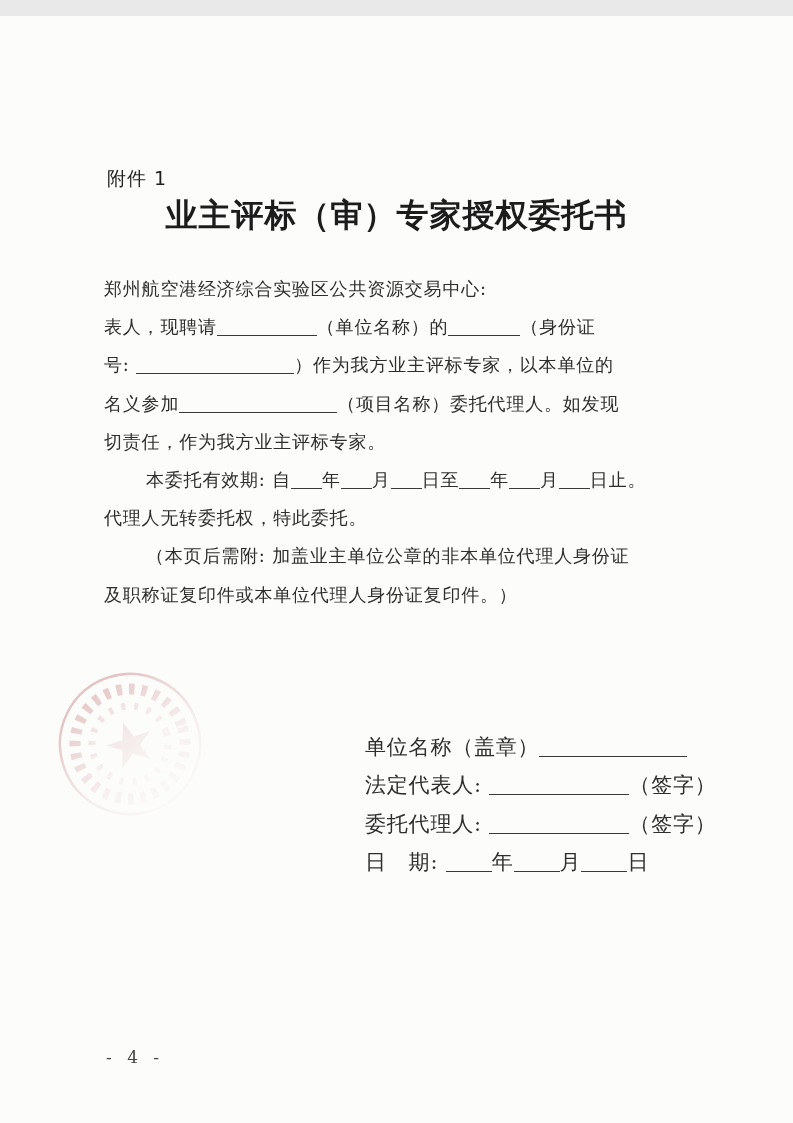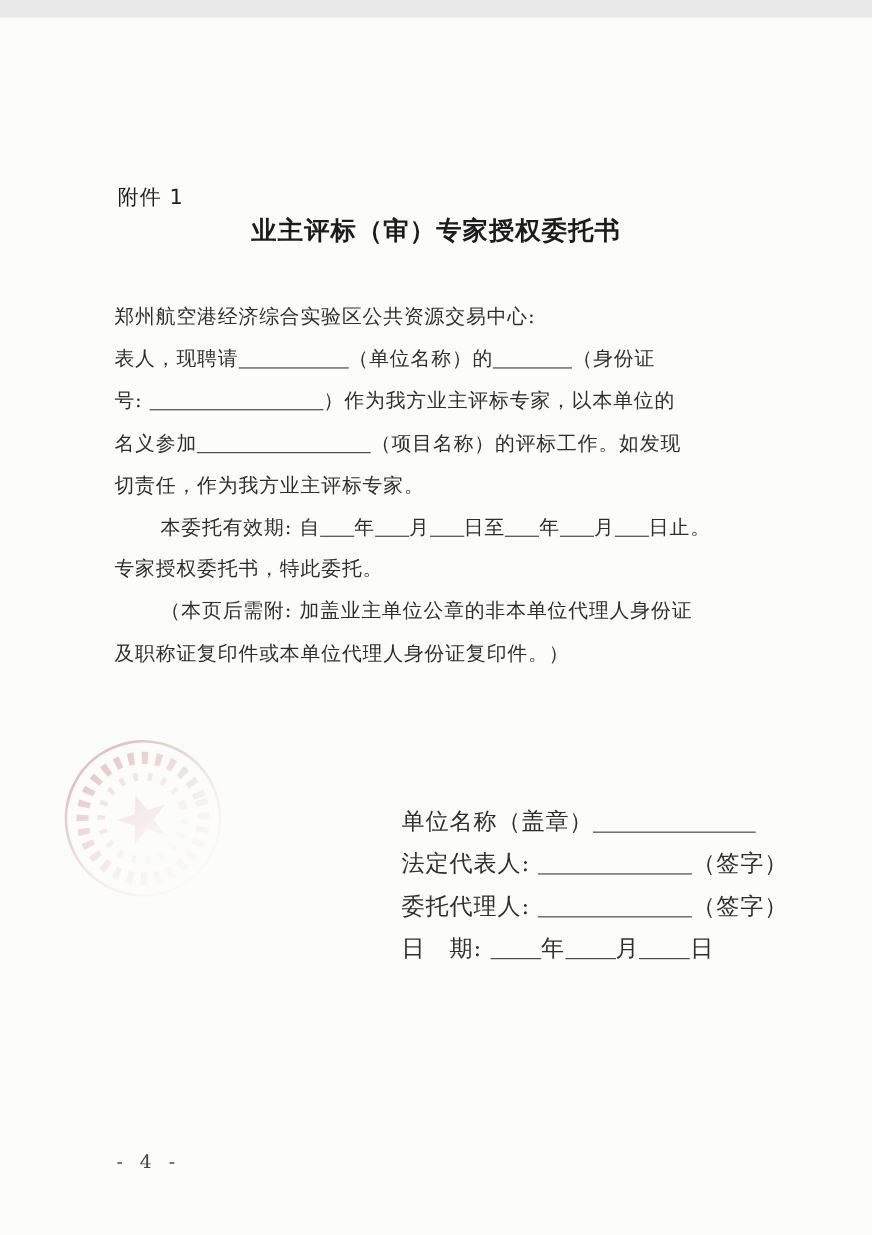--- a/index.html
+++ b/index.html
@@ -22,21 +22,21 @@
     font-family: "DejaVu Sans", "Liberation Sans", sans-serif;
     color: #1f1f1f;
     letter-spacing: 1px;
   }
   .doc-title {
     position: absolute;
     left: 0;
     top: 178px;
     width: 100%;
     text-align: center;
-    font-size: 23px;
+    font-size: 32px;
     font-weight: bold;
     letter-spacing: 1px;
     color: #1c1c1c;
   }
   .doc-body {
     position: absolute;
     left: 104px;
     top: 254px;
     width: 604px;
     font-size: 18px;
@@ -92,24 +92,24 @@
 
   <div class="attachment-label">附件 1</div>
 
   <h1 class="doc-title">业主评标（审）专家授权委托书</h1>
 
   <div class="doc-body">
     <div class="line">郑州航空港经济综合实验区公共资源交易中心:</div>
     <div>
         <div class="line"><span>表人，现聘请</span><span class="blank" style="width: 100px;"></span><span>（单位名称）的</span><span class="blank" style="width: 72px;"></span><span>（身份证</span></div>
         <div class="line"><span>号: </span><span class="blank" style="width: 158px;"></span><span>）作为我方业主评标专家，以本单位的</span></div>
-        <div class="line"><span>名义参加</span><span class="blank" style="width: 158px;"></span><span>（项目名称）的评标工作。如发现</span></div>
+        <div class="line"><span>名义参加</span><span class="blank" style="width: 158px;"></span><span>（项目名称）委托代理人。如发现</span></div>
         <div class="line"><span>切责任，作为我方业主评标专家。</span></div>
         <div class="line indent"><span>本委托有效期: 自</span><span class="blank" style="width: 31px;"></span><span>年</span><span class="blank" style="width: 31px;"></span><span>月</span><span class="blank" style="width: 31px;"></span><span>日至</span><span class="blank" style="width: 31px;"></span><span>年</span><span class="blank" style="width: 31px;"></span><span>月</span><span class="blank" style="width: 31px;"></span><span>日止。</span></div>
-        <div class="line"><span>专家授权委托书，特此委托。</span></div>
+        <div class="line"><span>代理人无转委托权，特此委托。</span></div>
         <div class="line indent"><span>（本页后需附: 加盖业主单位公章的非本单位代理人身份证</span></div>
         <div class="line"><span>及职称证复印件或本单位代理人身份证复印件。）</span></div>
       </div>
   </div>
 
   <svg class="seal" viewBox="0 0 165 165" aria-hidden="true">
     <g transform="rotate(-18 82 86)" fill="none" stroke="#cf9494">
       <circle cx="82" cy="86" r="70" stroke-width="2.4"></circle>
       <circle cx="82" cy="86" r="55" stroke-width="11" stroke-dasharray="5.5 7" opacity="0.85"></circle>
       <circle cx="82" cy="86" r="38" stroke-width="7" stroke-dasharray="4 9" opacity="0.55"></circle>

